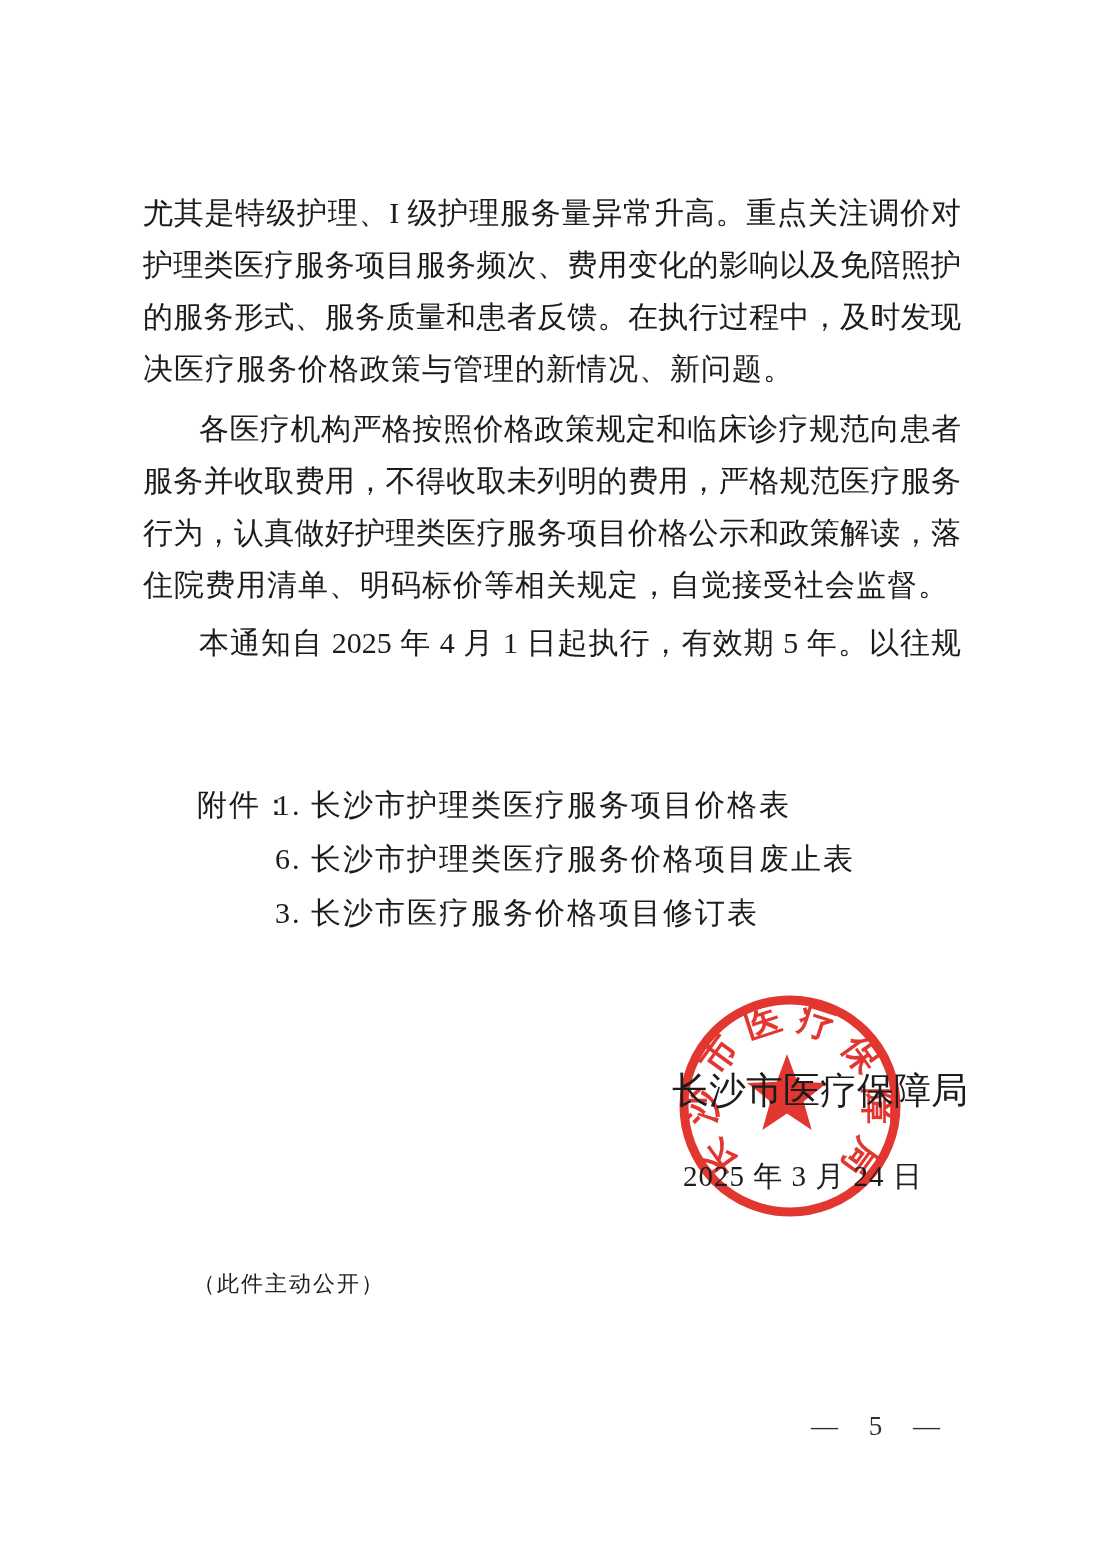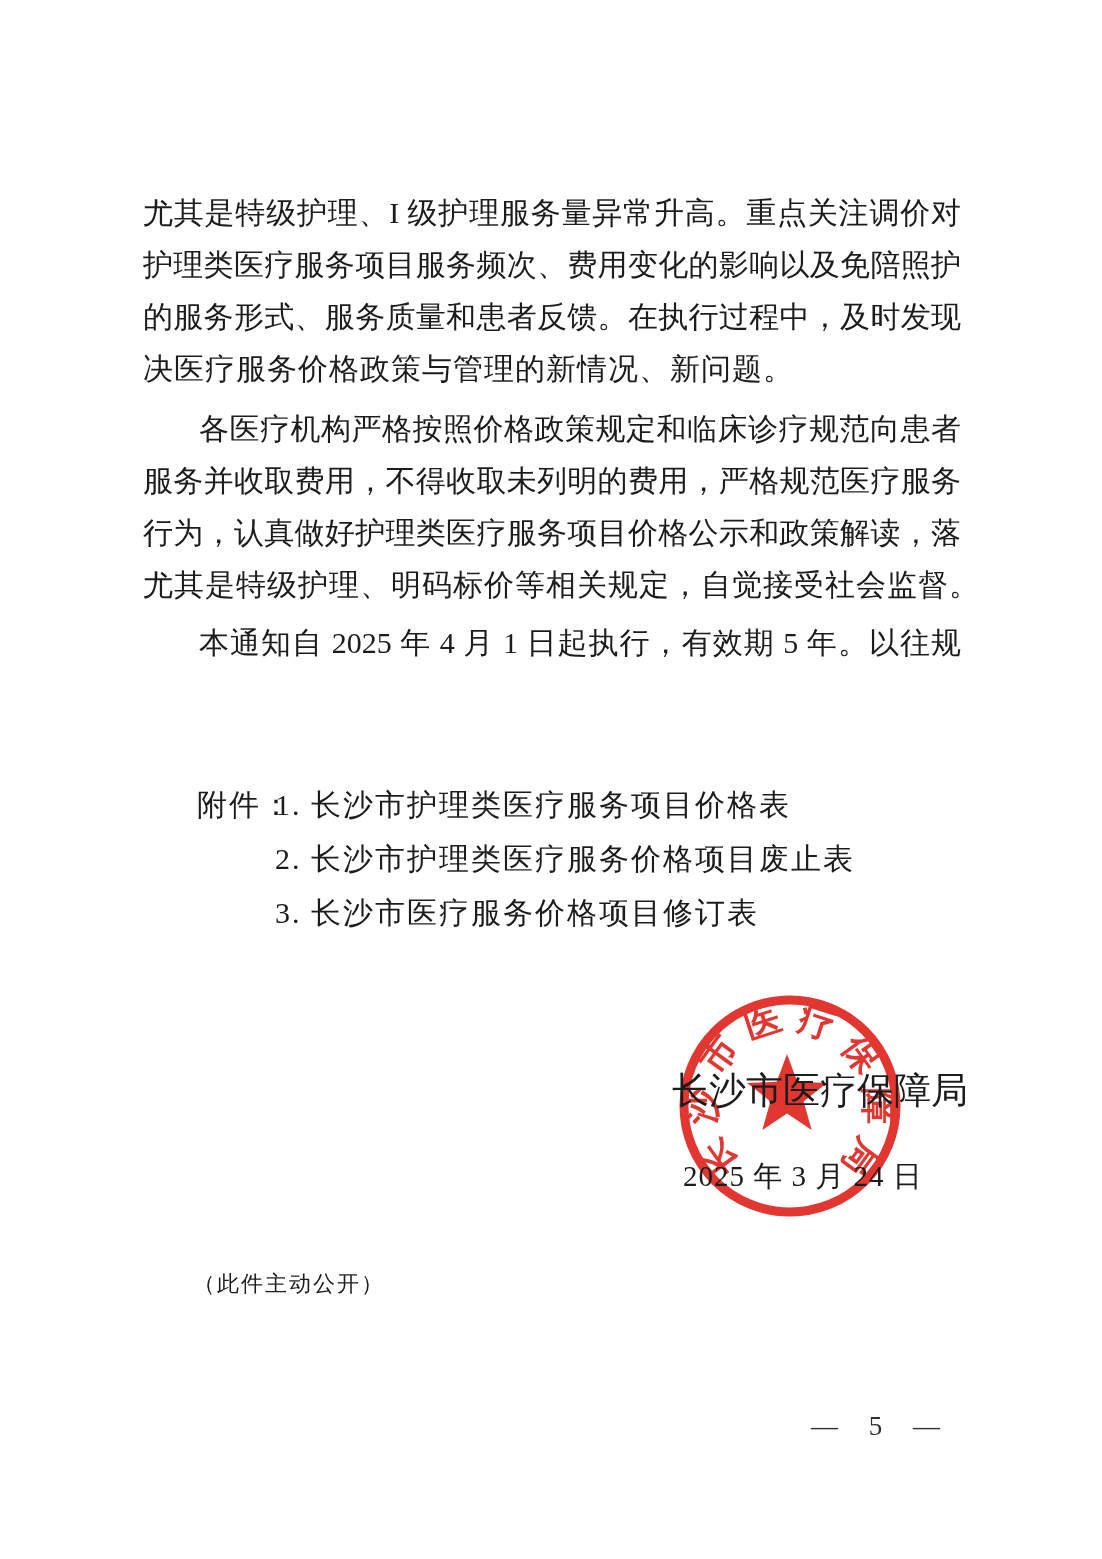--- a/index.html
+++ b/index.html
@@ -49,30 +49,30 @@
       <div class="paragraph p-0">
         <div class="line justify">尤其是特级护理、I 级护理服务量异常升高。重点关注调价对相关</div>
         <div class="line justify">护理类医疗服务项目服务频次、费用变化的影响以及免陪照护服务</div>
         <div class="line justify">的服务形式、服务质量和患者反馈。在执行过程中，及时发现和解</div>
         <div class="line">决医疗服务价格政策与管理的新情况、新问题。</div>
       </div>
       <div class="paragraph p-1">
         <div class="line justify indent">各医疗机构严格按照价格政策规定和临床诊疗规范向患者提供</div>
         <div class="line justify">服务并收取费用，不得收取未列明的费用，严格规范医疗服务价格</div>
         <div class="line justify">行为，认真做好护理类医疗服务项目价格公示和政策解读，落实好</div>
-        <div class="line">尤其是特级护理、明码标价等相关规定，自觉接受社会监督。</div>
+        <div class="line">住院费用清单、明码标价等相关规定，自觉接受社会监督。</div>
       </div>
       <div class="paragraph p-2">
         <div class="line justify indent">本通知自 2025 年 4 月 1 日起执行，有效期 5 年。以往规定与</div>
       </div>
     </div>
 
   <div class="attachments">
       <div class="att-line"><span class="att-label">附件：</span><span>1. 长沙市护理类医疗服务项目价格表</span></div>
-      <div class="att-line"><span class="att-label"></span><span>2. 长沙市护理类医疗服务价格项目废止表</span></div>
+      <div class="att-line"><span class="att-label"></span><span>6. 长沙市护理类医疗服务价格项目废止表</span></div>
       <div class="att-line"><span class="att-label"></span><span>3. 长沙市医疗服务价格项目修订表</span></div>
     </div>
 
   <div class="seal">
     <svg viewBox="0 0 226 226" id="seal-svg">
       <circle class="seal-ring" cx="113" cy="113" r="106" stroke="#e02520"></circle>
       <polygon class="seal-star" points="110,61 120.3,88.8 149.9,90 126.6,108.4 134.7,137 110,120.5 85.3,137 93.4,108.4 70.1,90 99.7,88.8" fill="#e02520"></polygon>
     <text transform="translate(113,113) rotate(-126) translate(0,-76)" text-anchor="middle" class="seal-char" fill="#e02520">长</text>
         <text transform="translate(113,113) rotate(-90) translate(0,-76)" text-anchor="middle" class="seal-char" fill="#e02520">沙</text>
         <text transform="translate(113,113) rotate(-54) translate(0,-76)" text-anchor="middle" class="seal-char" fill="#e02520">市</text>

